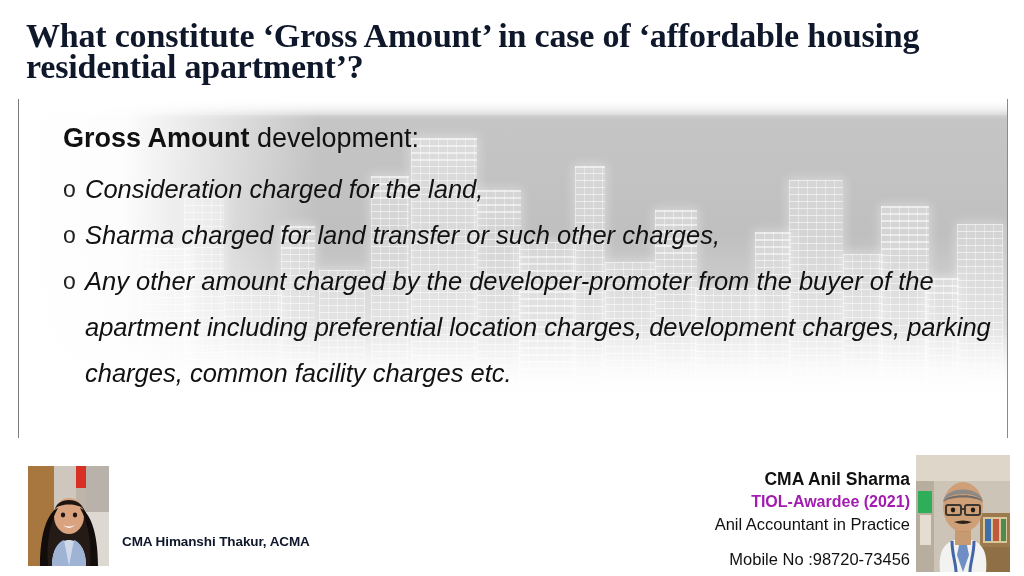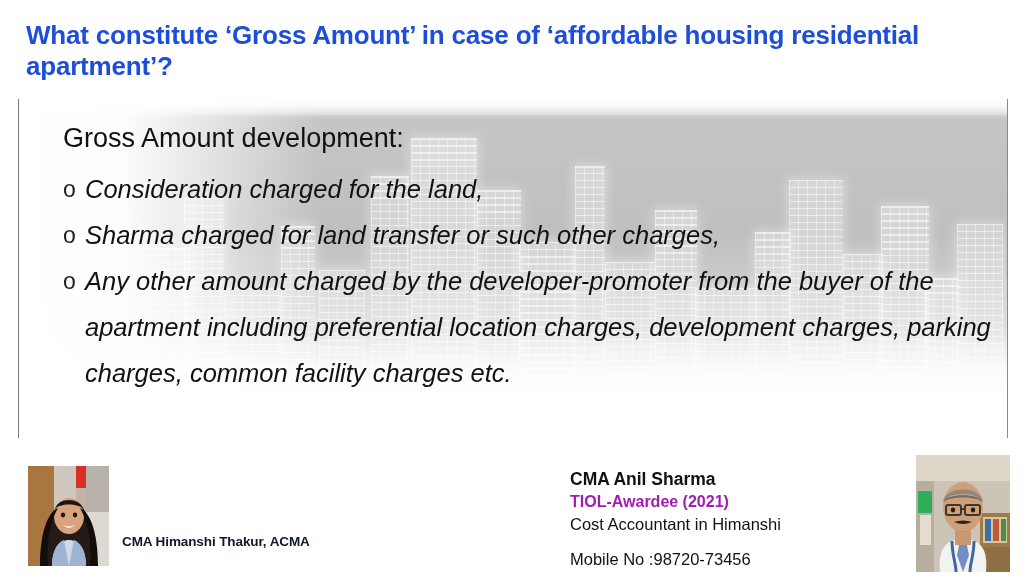--- a/index.html
+++ b/index.html
@@ -16,24 +16,24 @@
     font-family: "Liberation Sans", sans-serif;
     -webkit-font-smoothing: antialiased;
   }
 
   
   #slide-title {
     position: absolute;
     left: 26px;
     top: 20px;
     width: 950px;
-    color: #1d4ed8;
-    font-family: Liberation Sans, sans-serif;
+    color: #0f172a;
+    font-family: Liberation Serif, serif;
     font-weight: bold;
-    font-size: 26px;
+    font-size: 34px;
     line-height: 31px;
     letter-spacing: -0.2px;
   }
 
   
   #content-box {
     position: absolute;
     left: 18px;
     top: 99px;
     width: 990px;
@@ -130,21 +130,21 @@
     right: 0;
     padding: 22px 8px 0 44px;
   }
   #lead-line {
     font-size: 27px;
     line-height: 34px;
     color: #111111;
     margin-bottom: 11px;
     white-space: nowrap;
   }
-  #lead-line .strong { font-weight: normal; }
+  #lead-line .strong { font-weight: bold; }
 
   .bullet-row {
     display: flex;
     align-items: flex-start;
     font-style: italic;
     font-size: 25.5px;
     line-height: 46px;
     color: #111111;
   }
   .bullet-mark {
@@ -180,20 +180,21 @@
     color: #0f172a;
     letter-spacing: -0.1px;
     white-space: nowrap;
   }
 
   #anil-block {
     position: absolute;
     right: 114px;
     top: 468px;
     width: 340px;
+    text-align: right;
     color: #111111;
   }
   #anil-name   { font-size: 17.5px; font-weight: bold; line-height: 23px; }
   #anil-award  { font-size: 16px;  font-weight: bold; line-height: 22px; color: #a21caf; }
   #anil-role   { font-size: 16.5px; line-height: 23px; }
   #anil-mobile { font-size: 16.5px; line-height: 23px; margin-top: 12px; }
 </style>
 </head>
 <body>
 
@@ -273,21 +274,21 @@
       <path d="M12 100 C12 66 20 46 30 42 C22 56 18 76 20 100 Z" fill="#120c0a"></path>
       <path d="M70 100 C70 66 62 46 52 42 C60 56 64 76 62 100 Z" fill="#120c0a"></path>
     </svg>
   </div>
 
   <div id="himanshi-name">CMA Himanshi Thakur,  ACMA</div>
 
   <div id="anil-block">
     <div id="anil-name">CMA Anil Sharma</div>
     <div id="anil-award">TIOL-Awardee (2021)</div>
-    <div id="anil-role">Cost Accountant in Himanshi</div>
+    <div id="anil-role">Anil Accountant in Practice</div>
     <div id="anil-mobile">Mobile No :98720-73456</div>
   </div>
 
   <div class="photo-frame" id="anil-photo">
     <svg viewBox="0 0 94 117" width="94" height="117" preserveAspectRatio="none">
       <rect x="0" y="0" width="94" height="117" fill="#cdc4b8"></rect>
       <rect x="0" y="0" width="94" height="26" fill="#ded6c9"></rect>
       <rect x="0" y="26" width="18" height="91" fill="#b8ae9f"></rect>
       <rect x="2" y="36" width="14" height="22" fill="#2fae5a"></rect>
       <rect x="4" y="60" width="11" height="30" fill="#e4ddd0"></rect>

